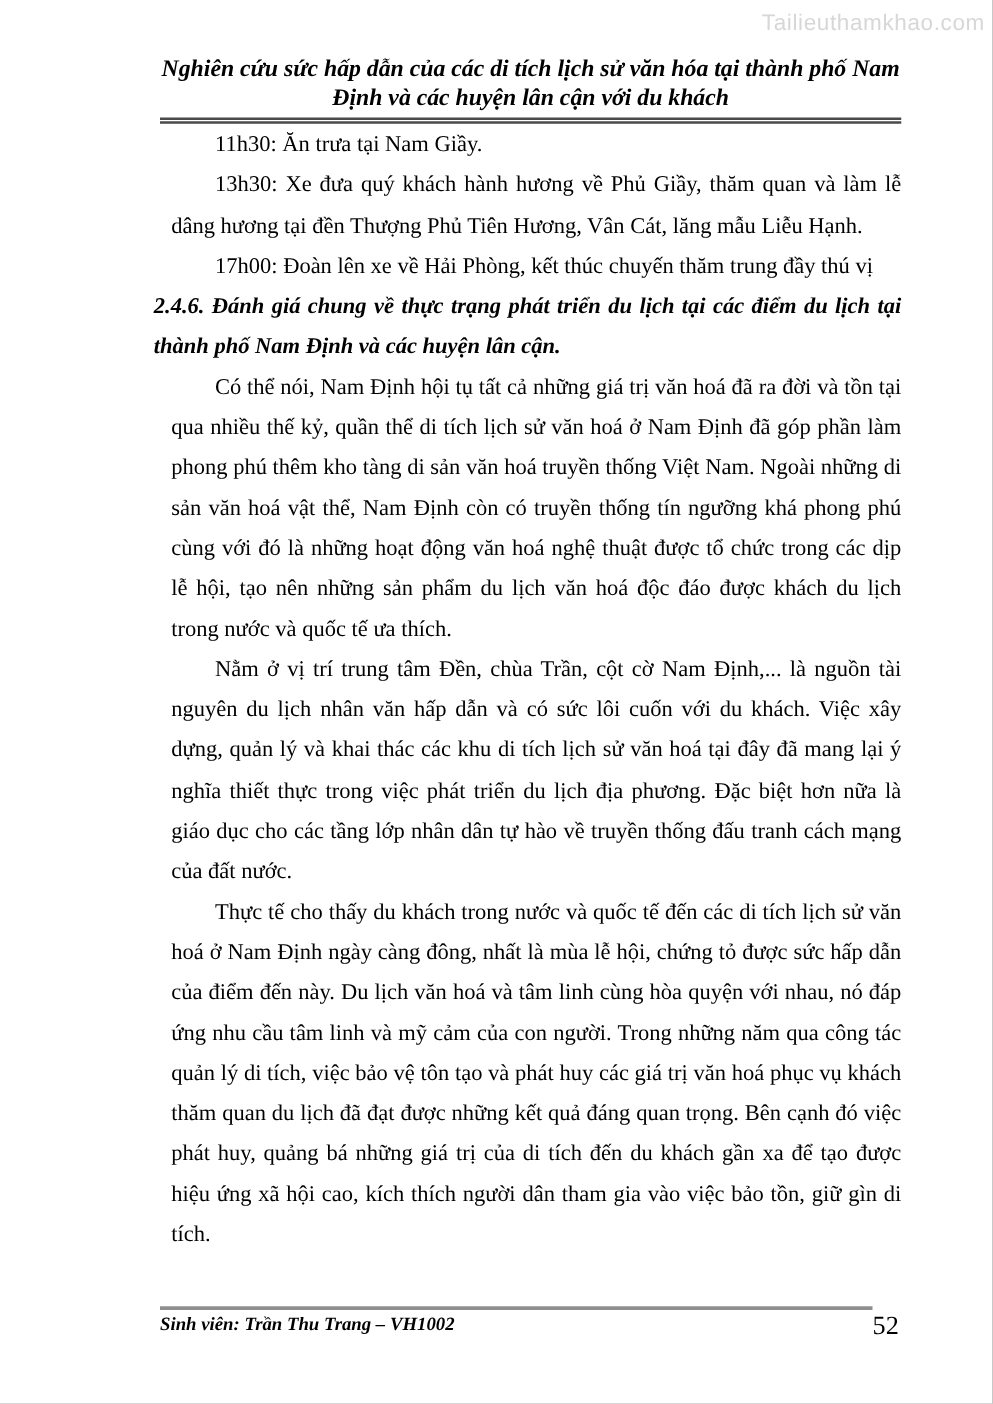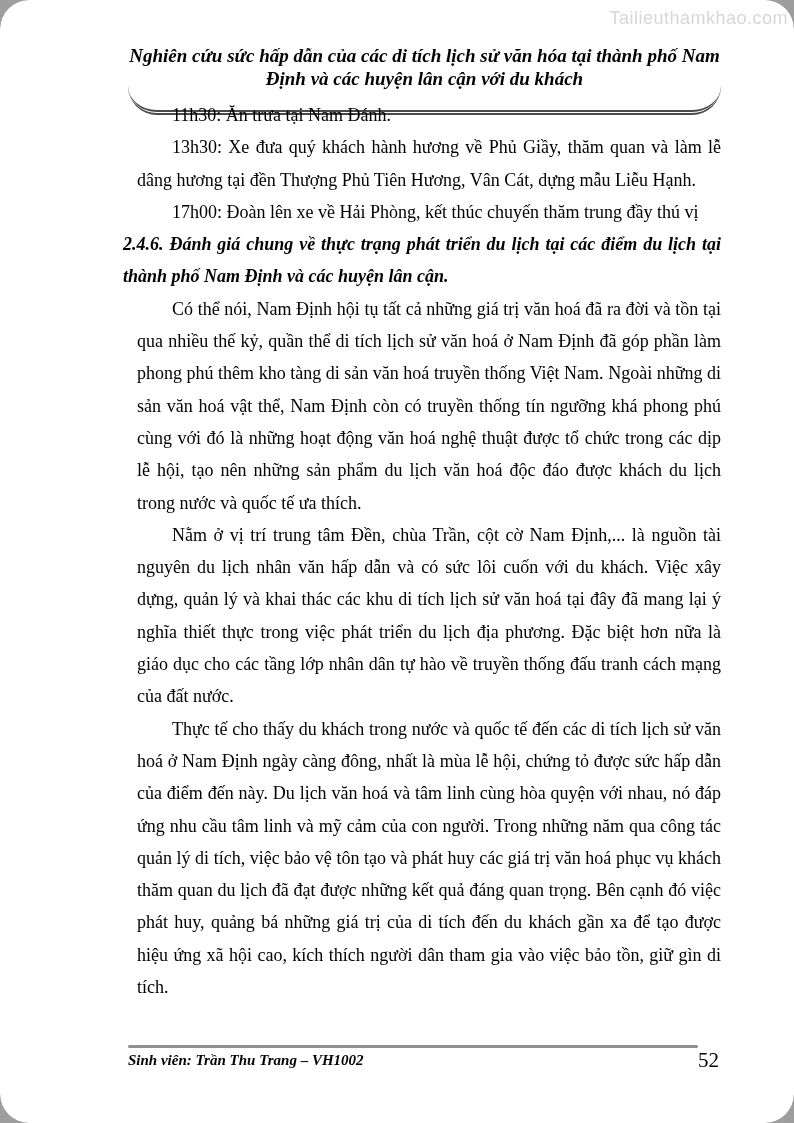--- a/index.html
+++ b/index.html
@@ -1,16 +1,16 @@
 <!DOCTYPE html>
 <html lang="vi"><head>
 <meta charset="utf-8">
 <title>Document Page</title>
 <style>
-  * { margin: 0; padding: 0; box-sizing: border-box; border-radius: 29px; }
+  * { margin: 0; padding: 0; box-sizing: border-box; }
   html, body { background: #9e9e9e; }
   .page {
     position: relative;
     width: 794px;
     height: 1123px;
     margin: 0 auto;
     background: #ffffff;
     overflow: hidden;
     font-family: "Liberation Serif", "DejaVu Serif", serif;
     color: #000000;
@@ -28,21 +28,21 @@
   .header {
     position: absolute;
     left: 128px;
     top: 44px;
     width: 593px;
     text-align: center;
     font-weight: bold;
     font-style: italic;
     font-size: 19px;
     line-height: 23px;
-    padding-bottom: 20px;
+    padding-bottom: 4px;
     border-bottom: 5px double #4a4a4a;
   }
   .body-text {
     position: absolute;
     left: 137px;
     top: 99px;
     width: 584px;
     font-size: 18px;
     line-height: 32.3px;
     text-align: justify;
@@ -85,22 +85,22 @@
 
 <div class="page">
 
   <div class="watermark">Tailieuthamkhao.com</div>
 
   <div class="header">
     <span>Nghiên cứu sức hấp dẫn của các di tích lịch sử văn hóa tại thành phố Nam Định và các huyện lân cận với du khách</span>
   </div>
 
   <div class="body-text">
-    <p>11h30: Ăn trưa tại Nam Đánh.</p>
-    <p>13h30: Xe đưa quý khách hành hương về Phủ Giầy, thăm quan và làm lễ dâng hương tại đền Thượng Phủ Tiên Hương, Vân Cát, dựng mẫu Liễu Hạnh.</p>
+    <p>11h30: Ăn trưa tại Nam Giầy.</p>
+    <p>13h30: Xe đưa quý khách hành hương về Phủ Giầy, thăm quan và làm lễ dâng hương tại đền Thượng Phủ Tiên Hương, Vân Cát, lăng mẫu Liễu Hạnh.</p>
     <p>17h00: Đoàn lên xe về Hải Phòng, kết thúc chuyến thăm trung đầy thú vị</p>
     <p class="section-heading">2.4.6. Đánh giá chung về thực trạng phát triển du lịch tại các điểm du lịch tại thành phố Nam Định và các huyện lân cận.</p>
     <p>Có thể nói, Nam Định hội tụ tất cả những giá trị văn hoá đã ra đời và tồn tại qua nhiều thế kỷ, quần thể di tích lịch sử văn hoá ở Nam Định đã góp phần làm phong phú thêm kho tàng di sản văn hoá truyền thống Việt Nam. Ngoài những di sản văn hoá vật thể, Nam Định còn có truyền thống tín ngưỡng khá phong phú cùng với đó là những hoạt động văn hoá nghệ thuật được tổ chức trong các dịp lễ hội, tạo nên những sản phẩm du lịch văn hoá độc đáo được khách du lịch trong nước và quốc tế ưa thích.</p>
     <p>Nằm ở vị trí trung tâm Đền, chùa Trần, cột cờ Nam Định,... là nguồn tài nguyên du lịch nhân văn hấp dẫn và có sức lôi cuốn với du khách. Việc xây dựng, quản lý và khai thác các khu di tích lịch sử văn hoá tại đây đã mang lại ý nghĩa thiết thực trong việc phát triển du lịch địa phương. Đặc biệt hơn nữa là giáo dục cho các tầng lớp nhân dân tự hào về truyền thống đấu tranh cách mạng của đất nước.</p>
     <p>Thực tế cho thấy du khách trong nước và quốc tế đến các di tích lịch sử văn hoá ở Nam Định ngày càng đông, nhất là mùa lễ hội, chứng tỏ được sức hấp dẫn của điểm đến này. Du lịch văn hoá và tâm linh cùng hòa quyện với nhau, nó đáp ứng nhu cầu tâm linh và mỹ cảm của con người. Trong những năm qua công tác quản lý di tích, việc bảo vệ tôn tạo và phát huy các giá trị văn hoá phục vụ khách thăm quan du lịch đã đạt được những kết quả đáng quan trọng. Bên cạnh đó việc phát huy, quảng bá những giá trị của di tích đến du khách gần xa để tạo được hiệu ứng xã hội cao, kích thích người dân tham gia vào việc bảo tồn, giữ gìn di tích.</p>
   </div>
 
   <div class="footer-rule"></div>
 
   <div class="footer-author">Sinh viên: Trần Thu Trang – VH1002</div>

